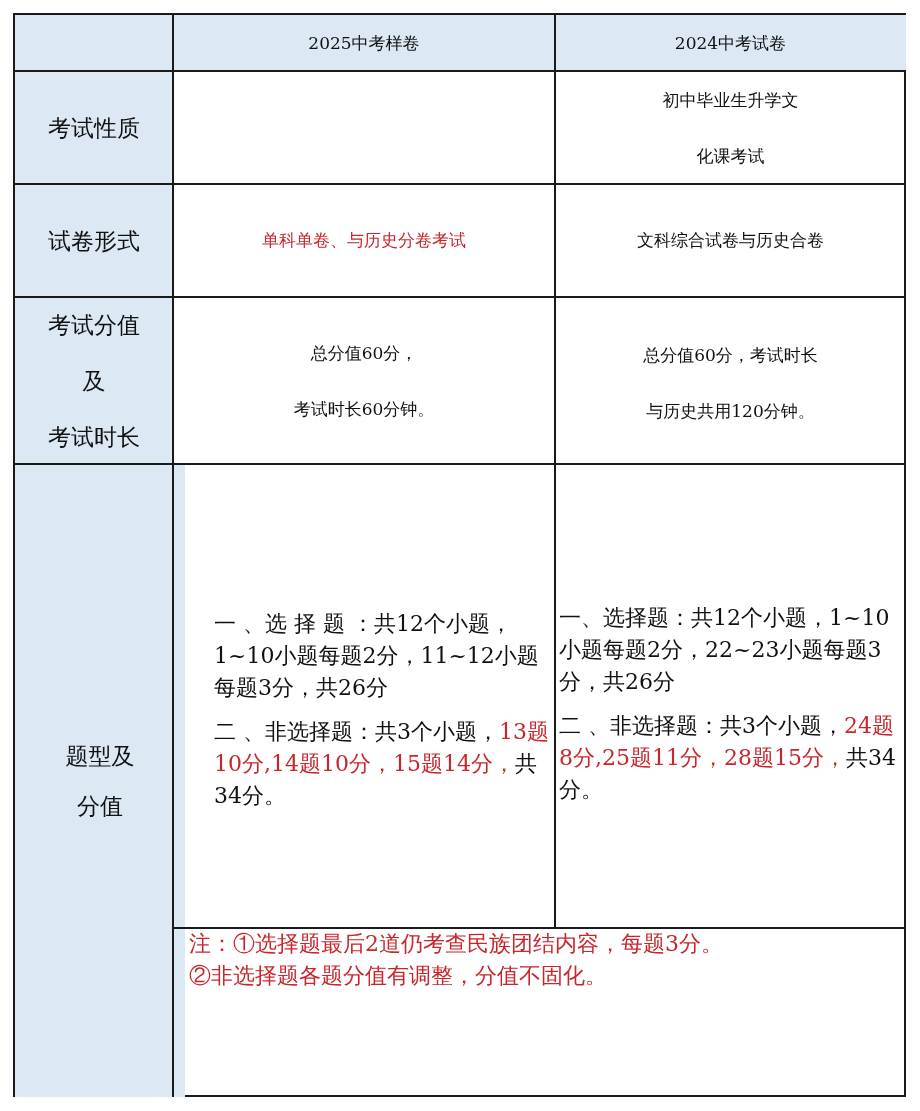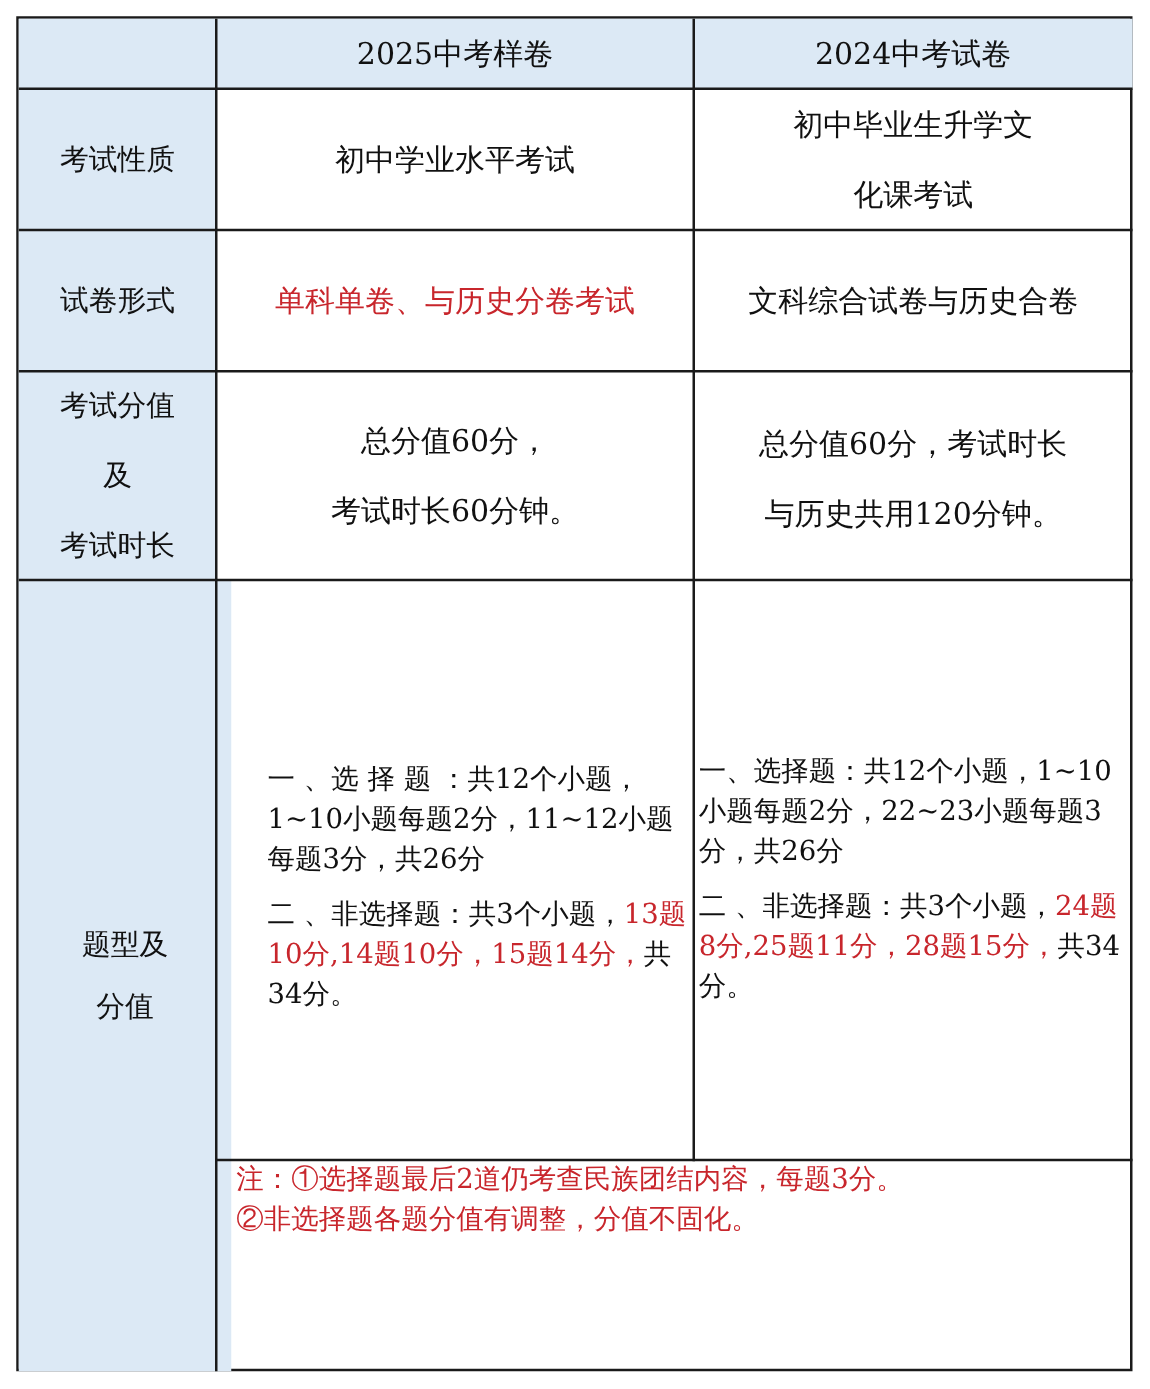--- a/index.html
+++ b/index.html
@@ -6,42 +6,41 @@
     body { width:920px; height:1111px; position:relative; overflow:hidden;
            font-family: "DejaVu Serif", "Liberation Serif", serif; color:#111; }
     .tbl { position:absolute; left:13px; top:13px; width:893px; height:1084px;
            border:2px solid #1a1a1a; box-sizing:border-box; }
     .cell { position:absolute; box-sizing:border-box; display:flex; align-items:center;
             justify-content:center; text-align:center; }
     .hdr { background:#dce9f5; }
     .lbl { background:#dce9f5; font-size:23px; line-height:56px; flex-direction:column; }
     .line-h { position:absolute; height:2px; background:#1a1a1a; }
     .line-v { position:absolute; width:2px; background:#1a1a1a; }
-    .txt { font-size:24px; }
+    .txt { font-size:17px; }
     .red { color:#c8262c; }
     .two { flex-direction:column; line-height:56px; }
     .left { justify-content:flex-start; text-align:left; align-items:center; }
     .para { font-size:22px; line-height:32px; padding-left:4px; }
     .para p { margin:0 0 12px 0; }
     .note { font-size:22px; line-height:32px; color:#c8262c; justify-content:flex-start;
             text-align:left; padding-left:4px;margin-left:12px; }
   </style>
 </head>
 <body>
 
 <div class="tbl">
 
   <div class="cell hdr" style="left:0;top:0;width:158px;height:56px;"></div>
   <div class="cell hdr txt" style="left:158px;top:0;width:382px;height:56px;">2025中考样卷</div>
   <div class="cell hdr txt" style="left:540px;top:0;width:351px;height:56px;">2024中考试卷</div>
 
   <div class="cell lbl" style="left:0;top:56px;width:158px;height:113px;">
     <span>考试性质</span>
   </div>
-  <div class="cell txt" style="left:158px;top:56px;width:382px;height:113px;">初中学业水平考试</div>
   <div class="cell txt two" style="left:540px;top:56px;width:351px;height:113px;">
     <span>初中毕业生升学文</span>
     <span>化课考试</span>
   </div>
 
   <div class="cell lbl" style="left:0;top:169px;width:158px;height:113px;">
     <span>试卷形式</span>
   </div>
   <div class="cell txt red" style="left:158px;top:169px;width:382px;height:113px;">单科单卷、与历史分卷考试</div>
   <div class="cell txt" style="left:540px;top:169px;width:351px;height:113px;">文科综合试卷与历史合卷</div>

